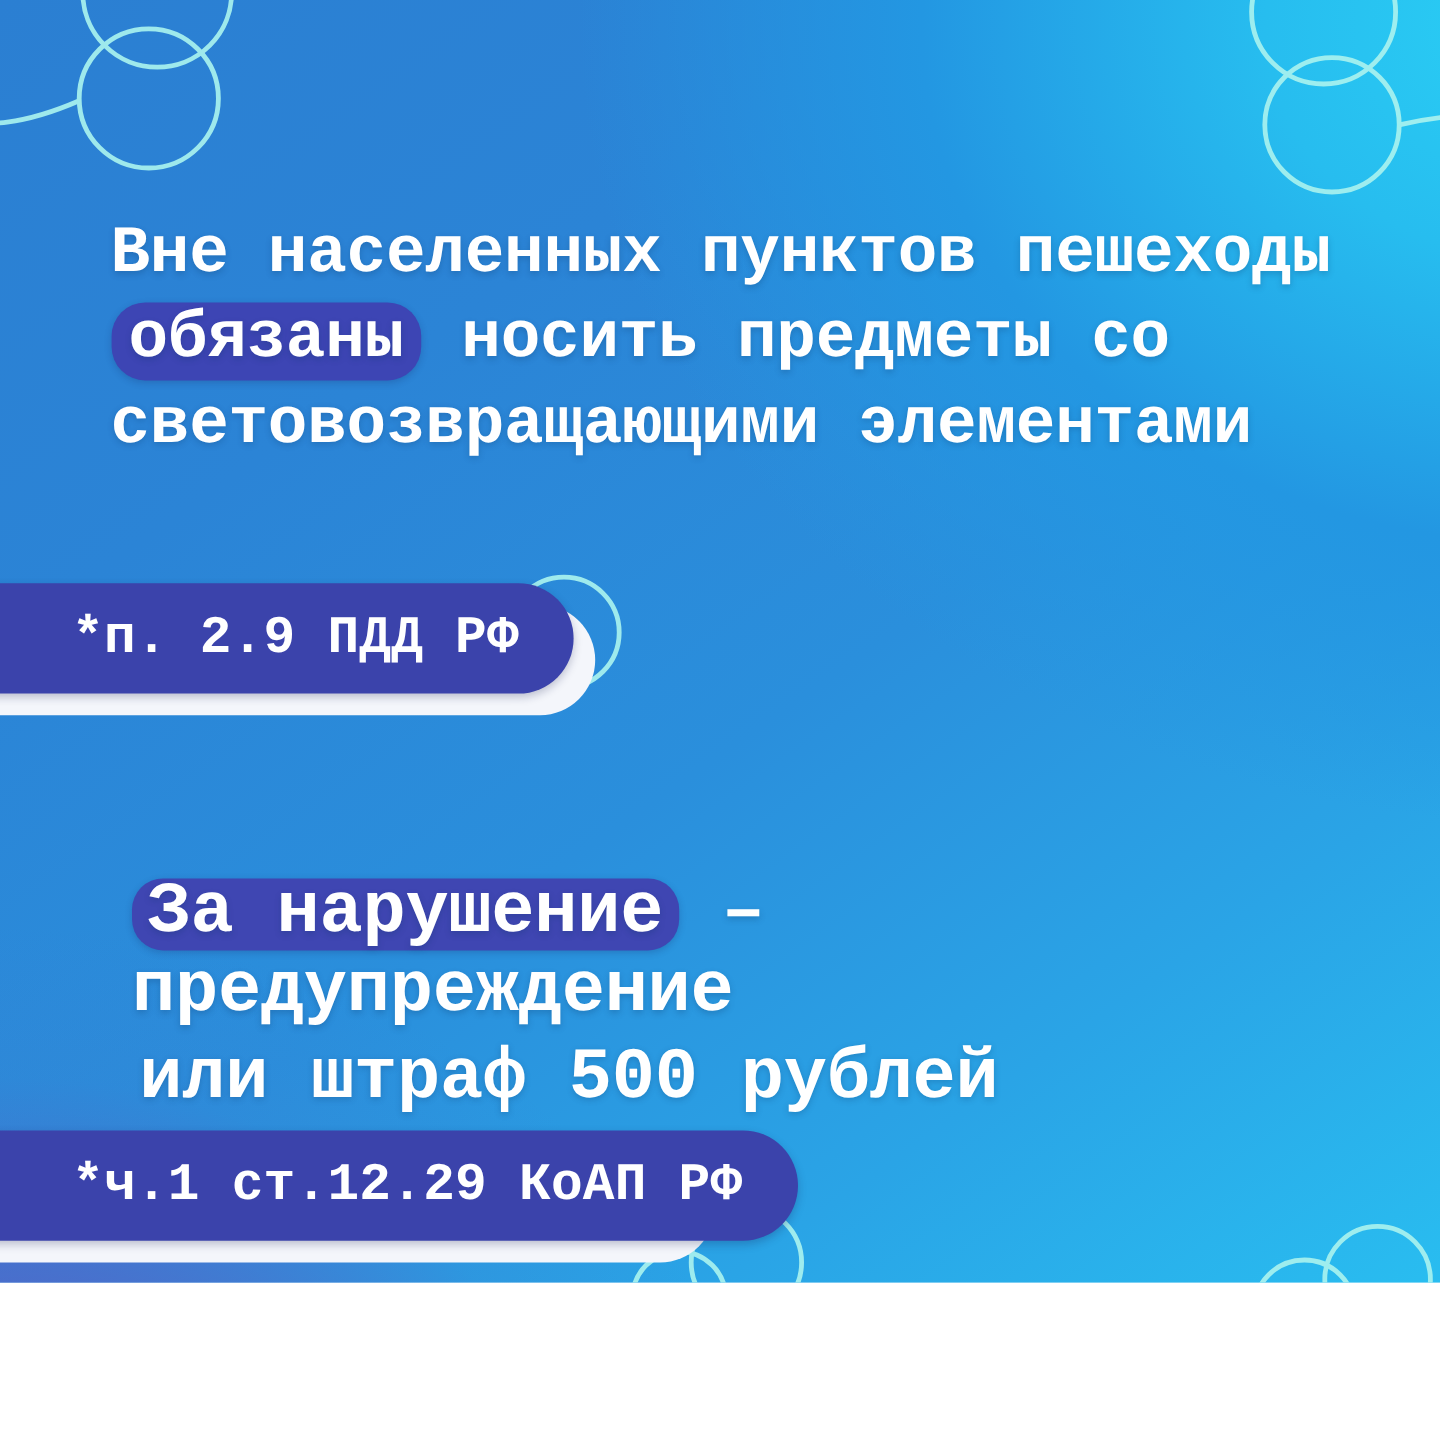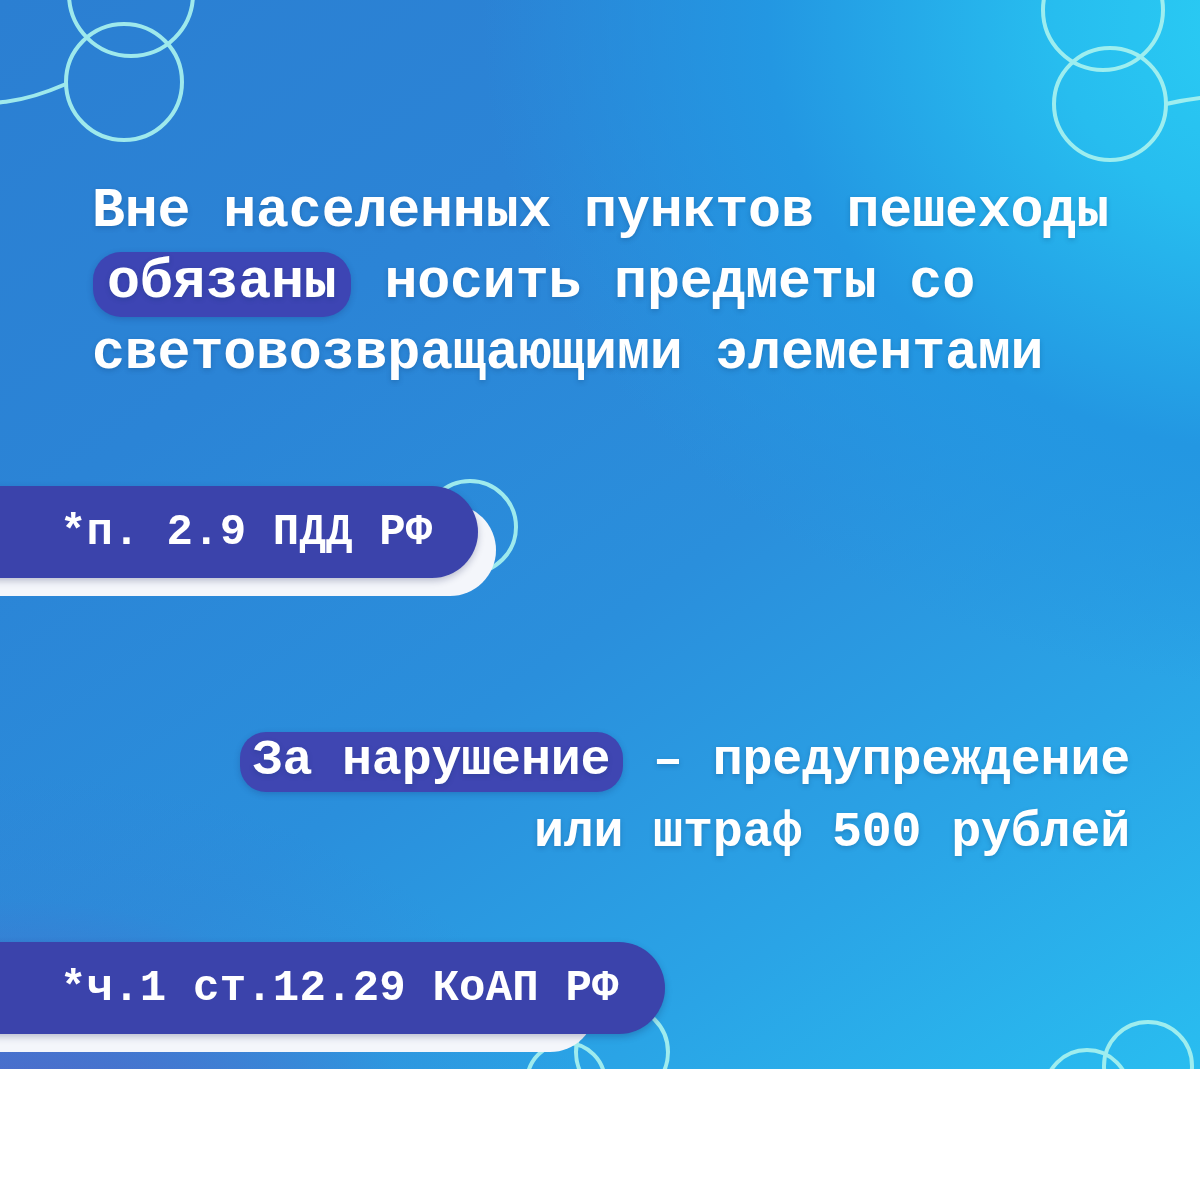--- a/index.html
+++ b/index.html
@@ -52,40 +52,38 @@
     box-shadow: 0 2px 6px rgba(20,30,90,0.22);
   }
 
   
   .statement {
     position: absolute;
     left: 110px;
     top: 728px;
     width: 1020px;
     color: #ffffff;
-    font-size: 50px;
+    font-size: 60px;
     font-weight: 700;
     line-height: 66px;
     letter-spacing: -0.2px;
     text-shadow: 0 2px 5px rgba(10,50,100,0.25);
-    text-align: right;
   }
   .statement .hl-pill {
     display: inline-block;
     background: #3f46b2;
     border-radius: 26px;
     padding: 1px 13px 3px 13px;
     line-height: 56px;
     box-shadow: 0 2px 6px rgba(20,30,90,0.22);
   }
   .statement .line2 {
     display: block;
     margin-top: 6px;
     padding-left: 6px;
-    margin-left: 14px;
   }
 
   
   .src-badge {
     position: absolute;
     left: -60px;
     height: 92px;
     display: flex;
     align-items: center;
     background: #3b43ab;

